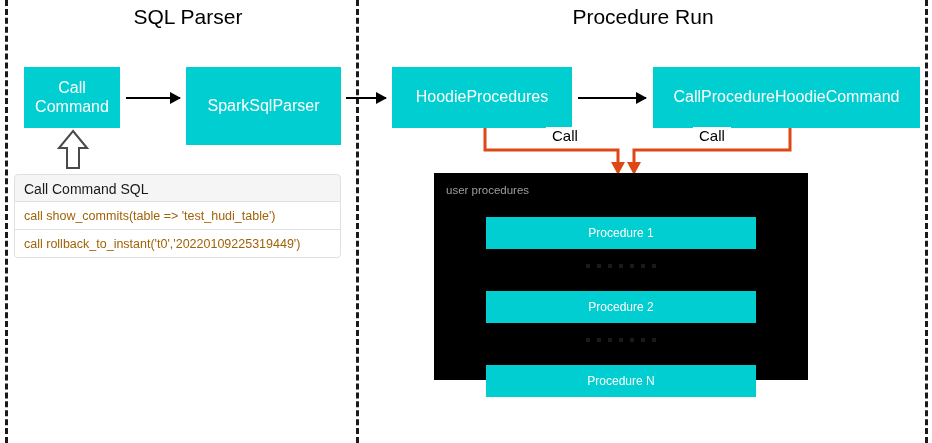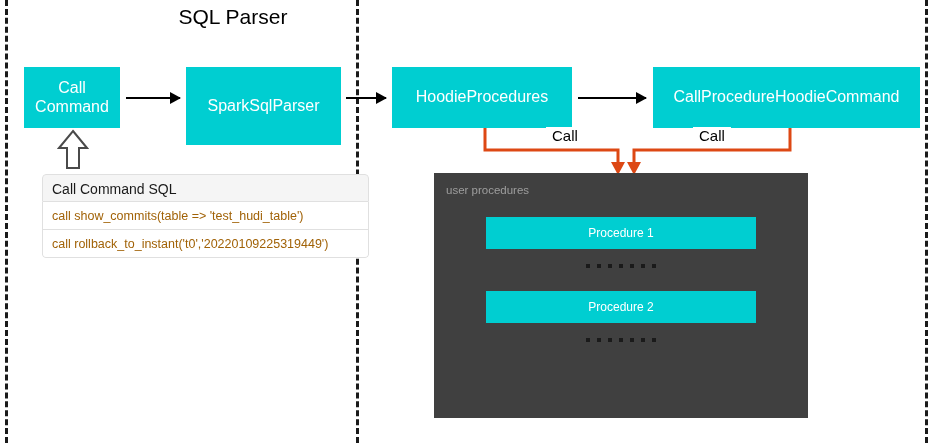--- a/index.html
+++ b/index.html
@@ -30,21 +30,21 @@
   #divider-right  { left: 925px; }
 
   
   .section-title {
     position: absolute;
     font-size: 21px;
     color: #000000;
     white-space: nowrap;
     text-align: center;
   }
-  #title-sql  { left: 0px;   top: 5px;  width: 376px; margin-left: 45px; }
+  #title-sql  { left: 0px;   top: 5px;  width: 376px; }
   #title-proc { left: 360px; top: 5px;  width: 566px; }
 
   
   .teal-box {
     position: absolute;
     background: #00CED1;
     color: #ffffff;
     display: flex;
     align-items: center;
     justify-content: center;
@@ -98,21 +98,20 @@
   
   #sql-panel {
     position: absolute;
     left: 14px;
     top: 174px;
     width: 327px;
     border-radius: 4px;
     overflow: hidden;
     box-sizing: border-box;
     background: #ffffff;
-    margin-left: 28px;
   }
   .sql-header {
     background: #F5F5F5;
     border: 1px solid #E0E0E0;
     border-radius: 4px 4px 0 0;
     font-size: 14px;
     color: #1a1a1a;
     padding: 7px 9px;
     box-sizing: border-box;
     height: 28px;
@@ -145,22 +144,22 @@
   }
   #label-build { left: 546px; top: 127px; }
   #label-call  { left: 693px; top: 127px; }
 
   
   #user-procedures-panel {
     position: absolute;
     left: 434px;
     top: 173px;
     width: 374px;
-    height: 245px;
-    background: #404040;
+    height: 207px;
+    background: #000000;
   }
   #user-procedures-label {
     position: absolute;
     left: 12px;
     top: 11px;
     font-size: 11.5px;
     color: #9e9e9e;
   }
   .proc-box {
     position: absolute;
@@ -200,20 +199,21 @@
 </head>
 <body>
 
 <div id="canvas">
 
   <div class="vdivider" id="divider-left"></div>
   <div class="vdivider" id="divider-mid"></div>
   <div class="vdivider" id="divider-right"></div>
 
   <div class="section-title" id="title-sql">SQL Parser</div>
+  <div class="section-title" id="title-proc">Procedure Run</div>
 
   <div class="teal-box" id="box-call-command">
     <span>
       <span>Call</span><br>
       <span>Command</span>
     </span>
   </div>
 
   <div class="teal-box" id="box-spark-parser">SparkSqlParser</div>
 
@@ -267,15 +267,16 @@
     <div class="proc-dots" id="proc-dots-1">
       <i></i>
         <i></i>
         <i></i>
         <i></i>
         <i></i>
         <i></i>
         <i></i>
     </div>
 
+    <div class="proc-box" id="proc-box-2">Procedure N</div>
   </div>
 
 </div>
 
 </body></html>

